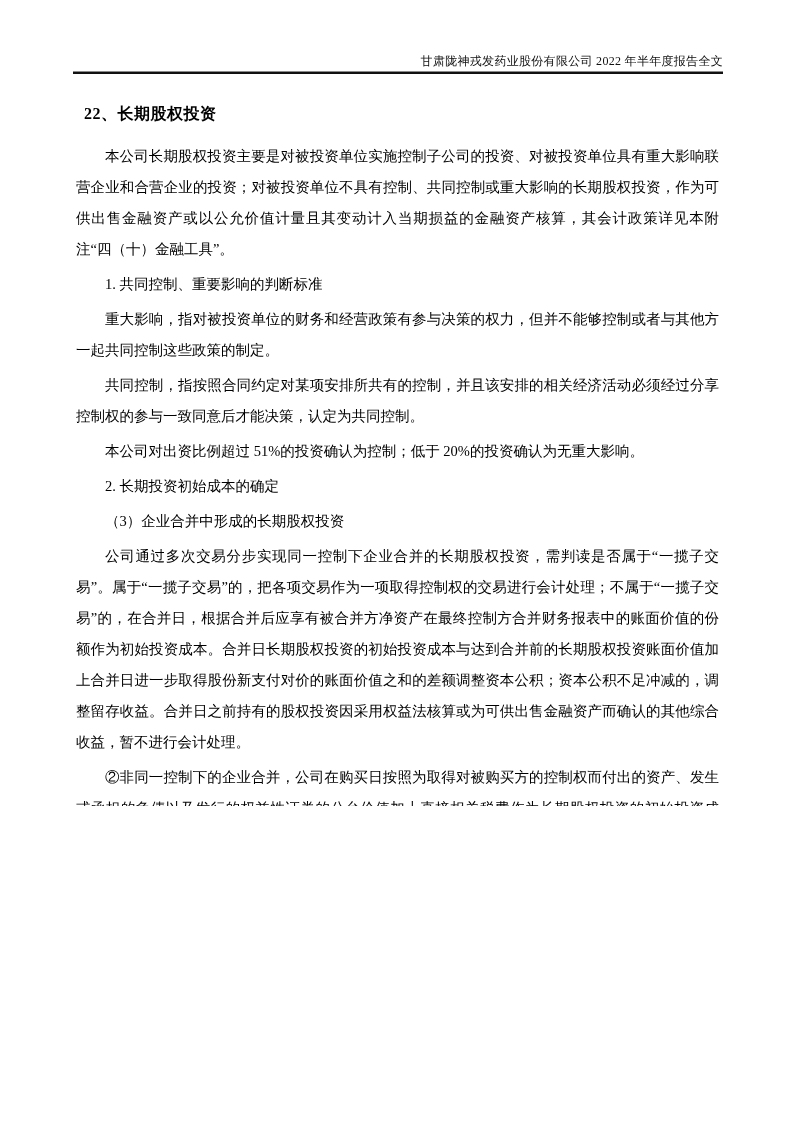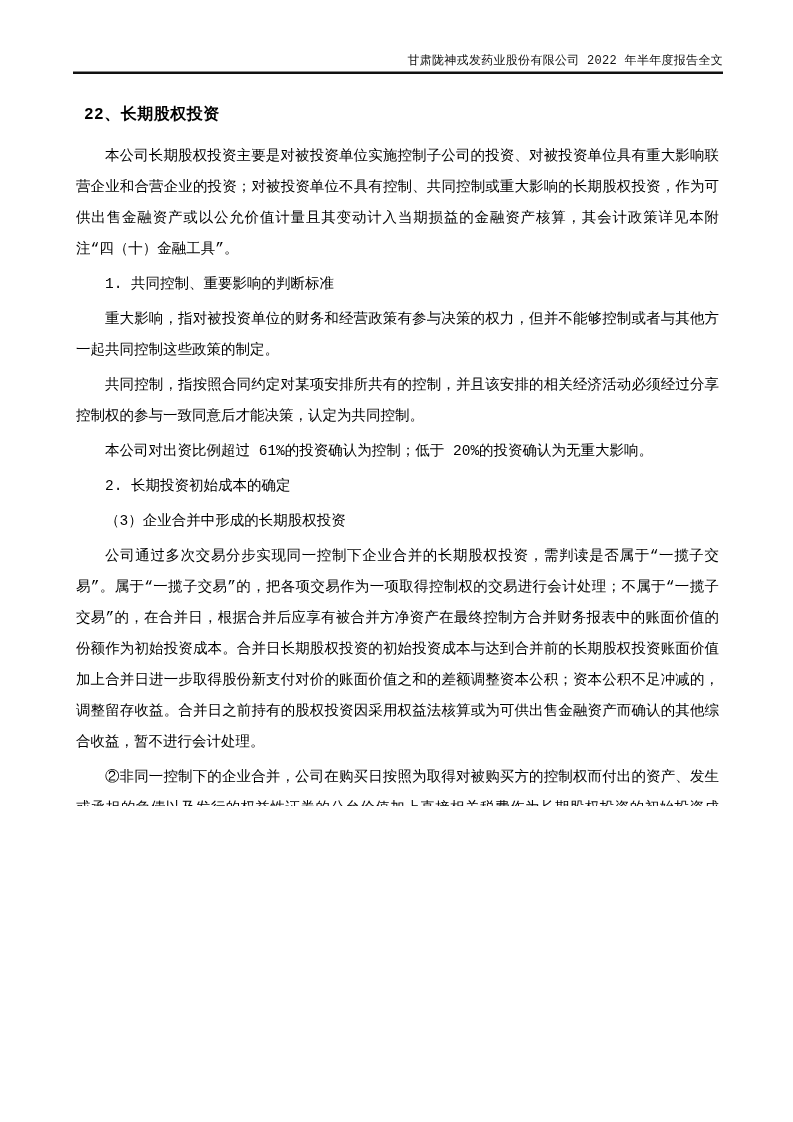--- a/index.html
+++ b/index.html
@@ -5,21 +5,21 @@
   html, body {
     margin: 0;
     padding: 0;
     background: #ffffff;
   }
   .page {
     position: relative;
     width: 793px;
     height: 806px;
     background: #ffffff;
-    font-family: Liberation Mono, monospace;
+    font-family: Liberation Serif, serif;
     color: #000000;
     overflow: hidden;
   }
   .header-text {
     position: absolute;
     left: 72px;
     width: 651px;
     top: 53px;
     font-size: 12px;
     line-height: 16px;
@@ -75,21 +75,21 @@
 
   <div class="header-rule"></div>
 
   <h1 class="doc-title">22、长期股权投资</h1>
 
   <div class="content">
     <p>本公司长期股权投资主要是对被投资单位实施控制子公司的投资、对被投资单位具有重大影响联营企业和合营企业的投资；对被投资单位不具有控制、共同控制或重大影响的长期股权投资，作为可供出售金融资产或以公允价值计量且其变动计入当期损益的金融资产核算，其会计政策详见本附注“四（十）金融工具”。</p>
     <p>1. 共同控制、重要影响的判断标准</p>
     <p>重大影响，指对被投资单位的财务和经营政策有参与决策的权力，但并不能够控制或者与其他方一起共同控制这些政策的制定。</p>
     <p>共同控制，指按照合同约定对某项安排所共有的控制，并且该安排的相关经济活动必须经过分享控制权的参与一致同意后才能决策，认定为共同控制。</p>
-    <p>本公司对出资比例超过 61%的投资确认为控制；低于 20%的投资确认为无重大影响。</p>
+    <p>本公司对出资比例超过 51%的投资确认为控制；低于 20%的投资确认为无重大影响。</p>
     <p>2. 长期投资初始成本的确定</p>
     <p>（3）企业合并中形成的长期股权投资</p>
     <p>公司通过多次交易分步实现同一控制下企业合并的长期股权投资，需判读是否属于“一揽子交易”。属于“一揽子交易”的，把各项交易作为一项取得控制权的交易进行会计处理；不属于“一揽子交易”的，在合并日，根据合并后应享有被合并方净资产在最终控制方合并财务报表中的账面价值的份额作为初始投资成本。合并日长期股权投资的初始投资成本与达到合并前的长期股权投资账面价值加上合并日进一步取得股份新支付对价的账面价值之和的差额调整资本公积；资本公积不足冲减的，调整留存收益。合并日之前持有的股权投资因采用权益法核算或为可供出售金融资产而确认的其他综合收益，暂不进行会计处理。</p>
     <p>②非同一控制下的企业合并，公司在购买日按照为取得对被购买方的控制权而付出的资产、发生或承担的负债以及发行的权益性证券的公允价值加上直接相关税费作为长期股权投资的初始投资成本。</p>
   </div>
 
   <div class="page-number">77</div>
 
 </div>
 

